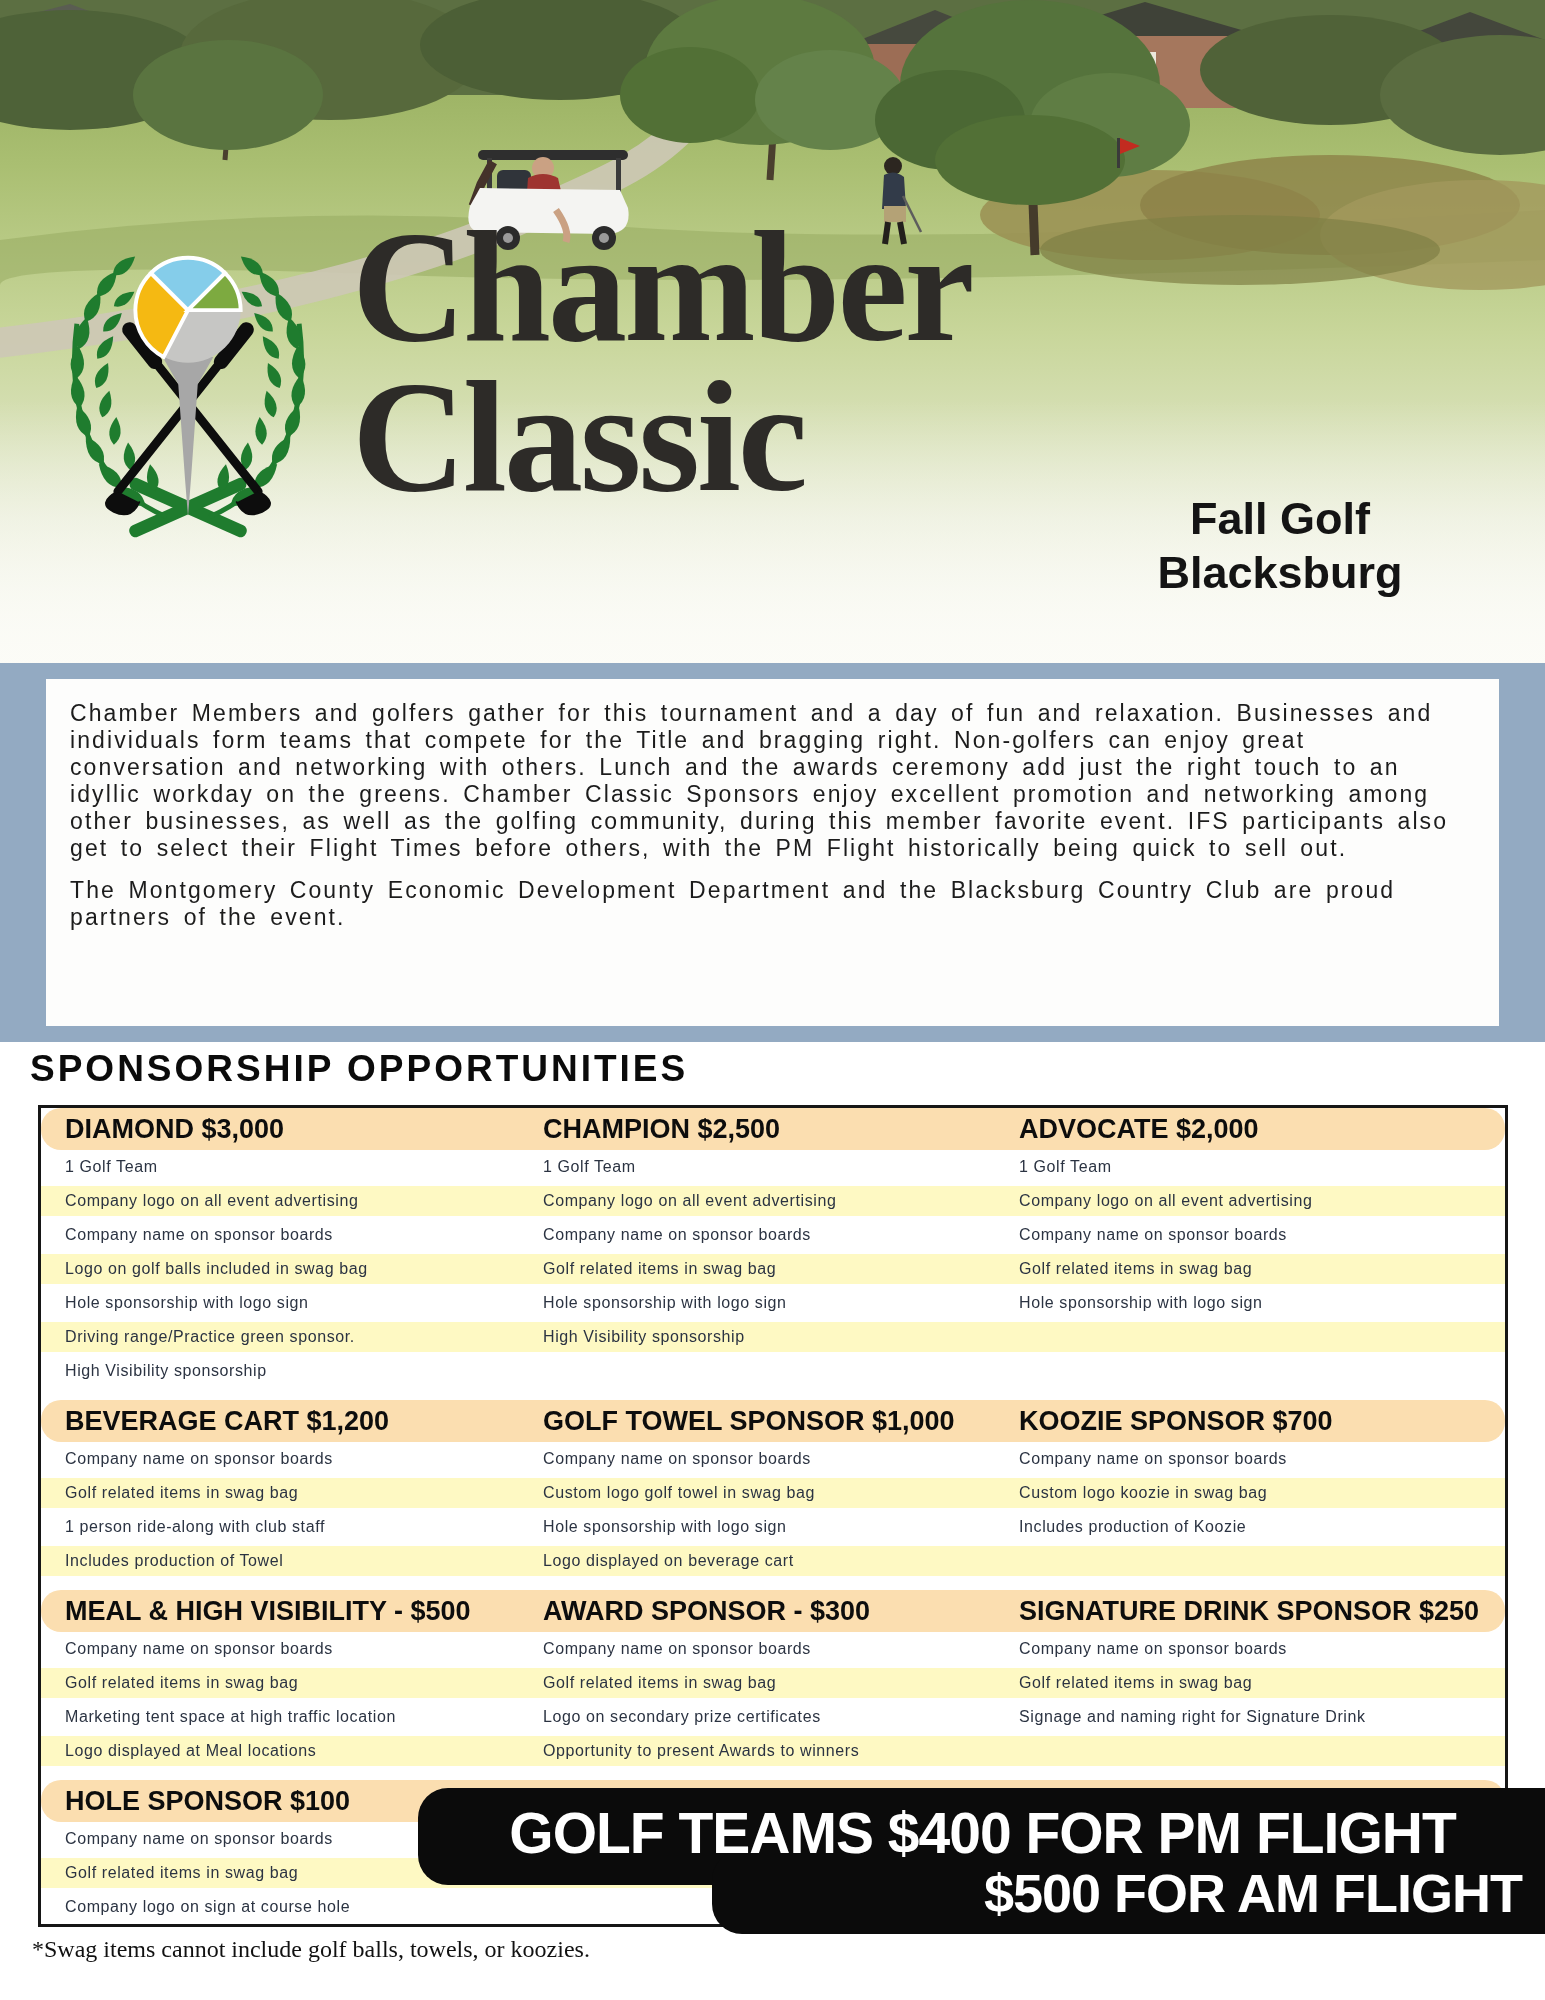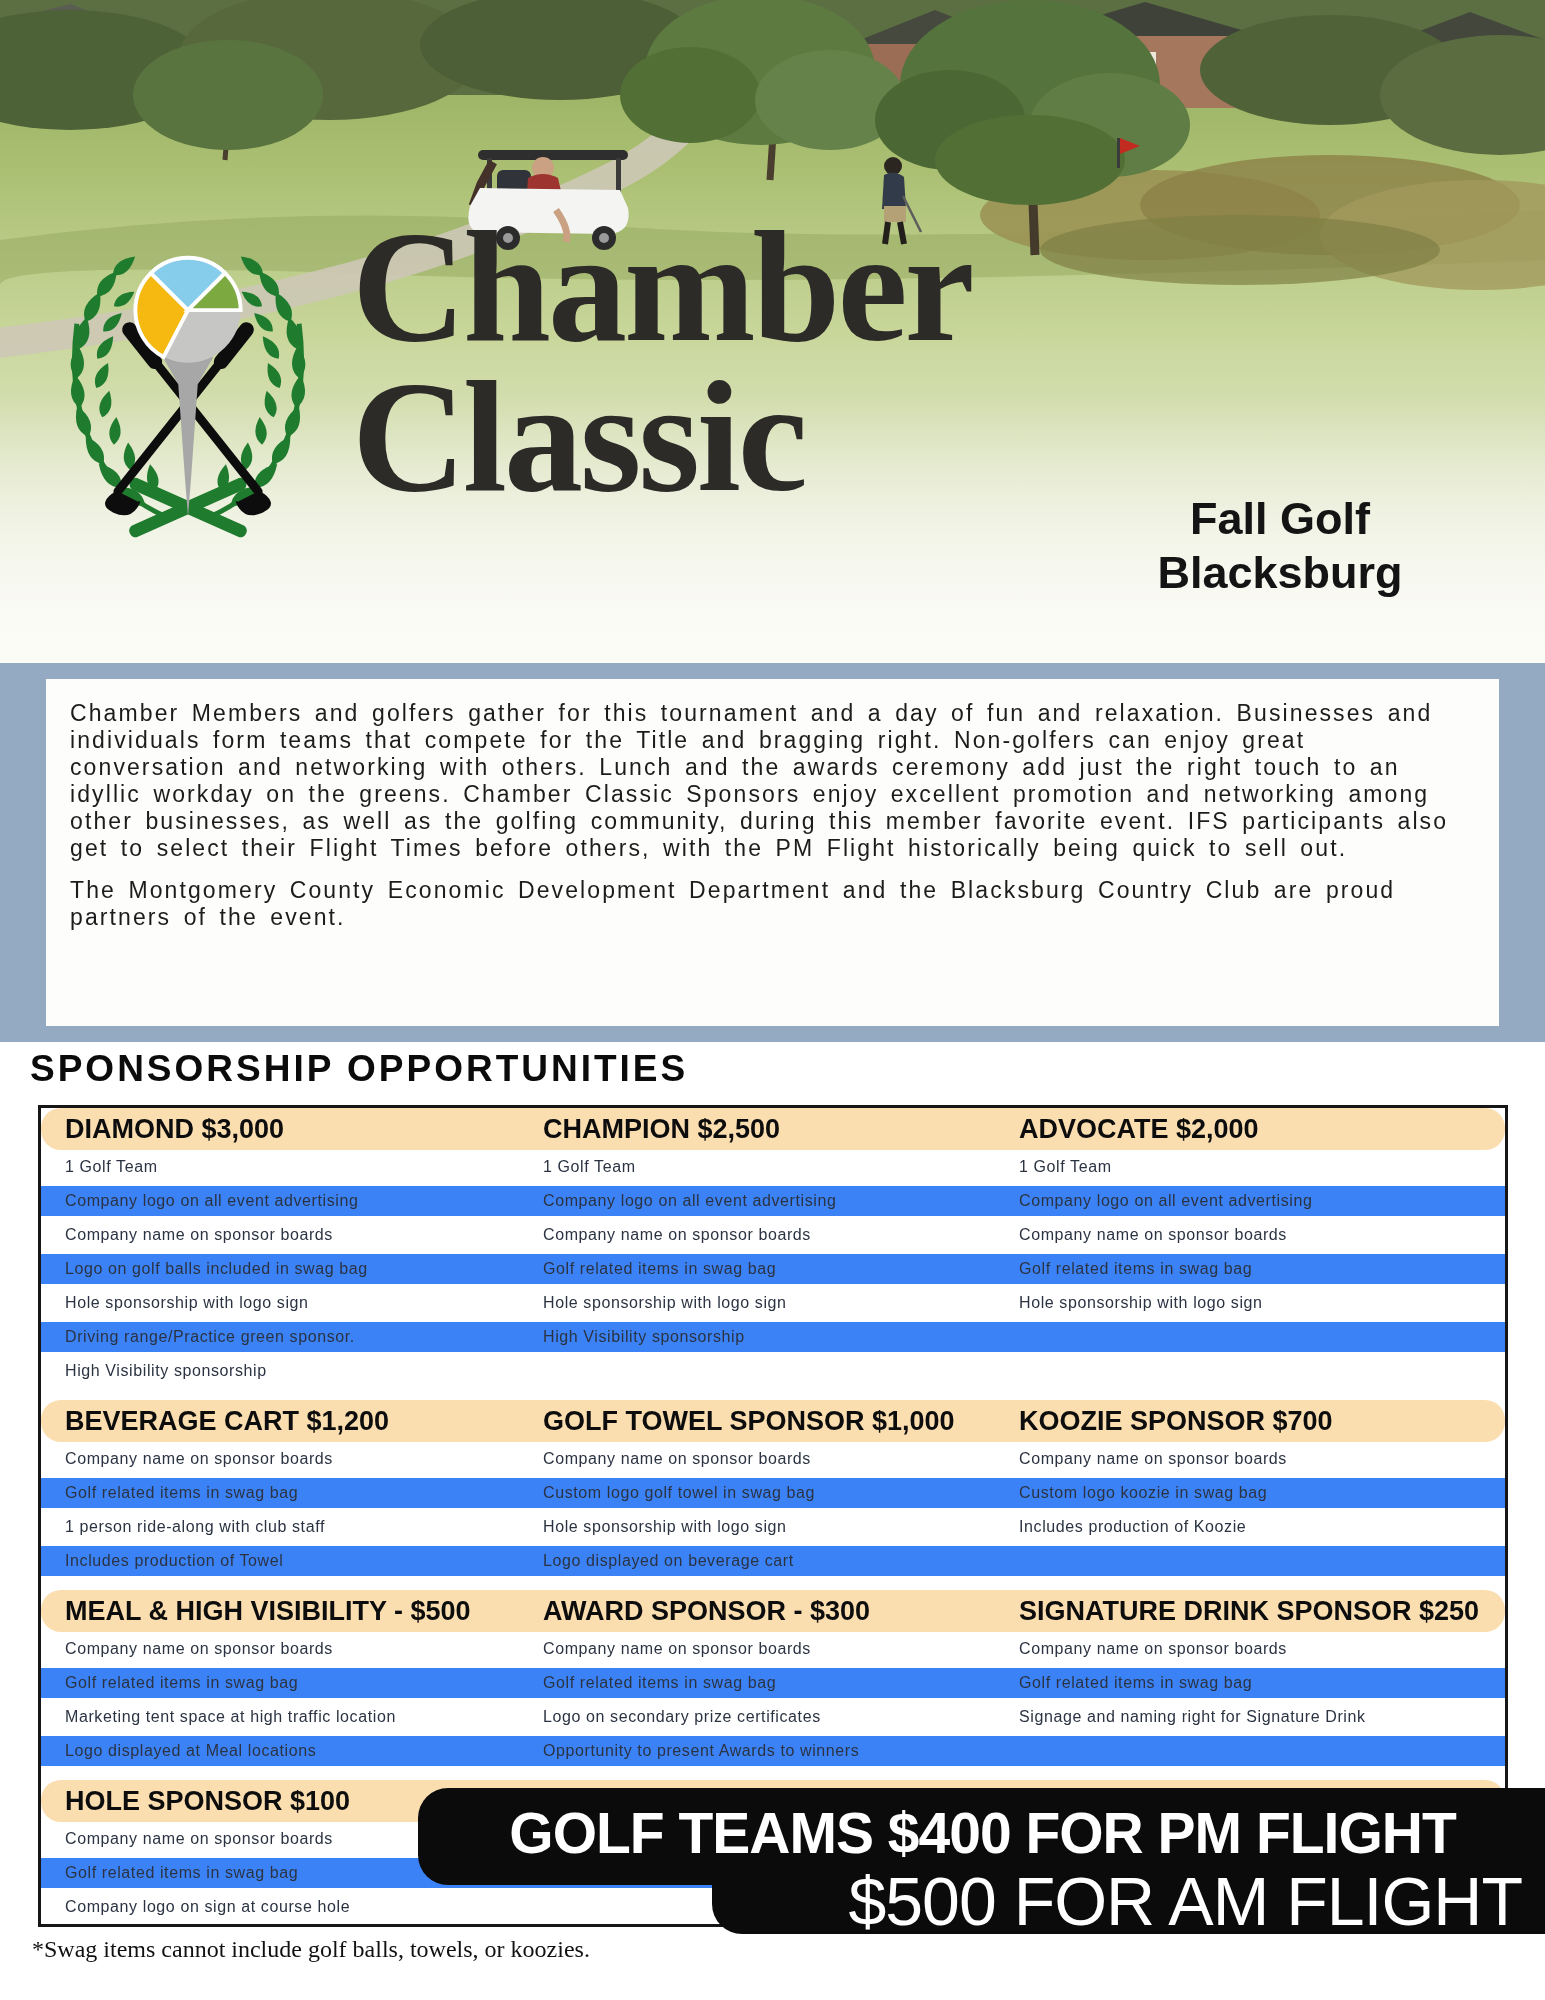--- a/index.html
+++ b/index.html
@@ -33,36 +33,36 @@
       border:3px solid #161616;box-sizing:border-box;}
   .tier{margin:0;}
   .tier + .tier{margin-top:12px;}
   .tier-headers{display:grid;grid-template-columns:488px 472px 504px;background:#fbdeb0;height:42px;border-radius:20px;}
   .tier-header{display:flex;align-items:center;font-size:27px;font-weight:800;color:#0d0d0d;
       letter-spacing:0;white-space:nowrap;}
   .tier-headers .tier-header:nth-child(1){padding-left:24px;}
   .tier-headers .tier-header:nth-child(2){padding-left:14px;}
   .tier-headers .tier-header:nth-child(3){padding-left:18px;}
   .brow{display:grid;grid-template-columns:488px 472px 504px;height:34px;box-sizing:border-box;}
-  .brow.alt{background:#3b82f6;border-top:2px solid #ffffff;border-bottom:2px solid #ffffff;}
+  .brow.alt{background:#fef9c3;border-top:2px solid #ffffff;border-bottom:2px solid #ffffff;}
   .bcell{display:flex;align-items:center;font-size:16px;color:#2b3342;letter-spacing:0.6px;
       white-space:nowrap;overflow:hidden;}
   .brow .bcell:nth-child(1){padding-left:24px;}
   .brow .bcell:nth-child(2){padding-left:14px;}
   .brow .bcell:nth-child(3){padding-left:18px;}
 
   
   .banner-bg-a{position:absolute;left:418px;top:1788px;width:1127px;height:97px;background:#0b0b0b;
       border-radius:30px 0 0 30px;z-index:5;}
   .banner-bg-b{position:absolute;left:712px;top:1850px;width:833px;height:84px;background:#0b0b0b;
       border-radius:30px 0 0 30px;z-index:5;}
   #banner-line1{position:absolute;left:440px;top:1800px;width:1085px;z-index:6;text-align:center;
       color:#ffffff;font-size:57px;font-weight:800;letter-spacing:-1px;white-space:nowrap;}
   #banner-line2{position:absolute;left:712px;top:1862px;width:810px;z-index:6;text-align:right;
-      color:#ffffff;font-size:68px;font-weight:400;letter-spacing:-1px;white-space:nowrap;}
+      color:#ffffff;font-size:54px;font-weight:700;letter-spacing:-1px;white-space:nowrap;}
 
   
   #footnote{position:absolute;left:32px;top:1936px;z-index:2;font-family:"Liberation Serif",serif;
       font-size:24px;color:#111111;}
 </style>
 </head>
 <body>
 
 <div id="page">
 

